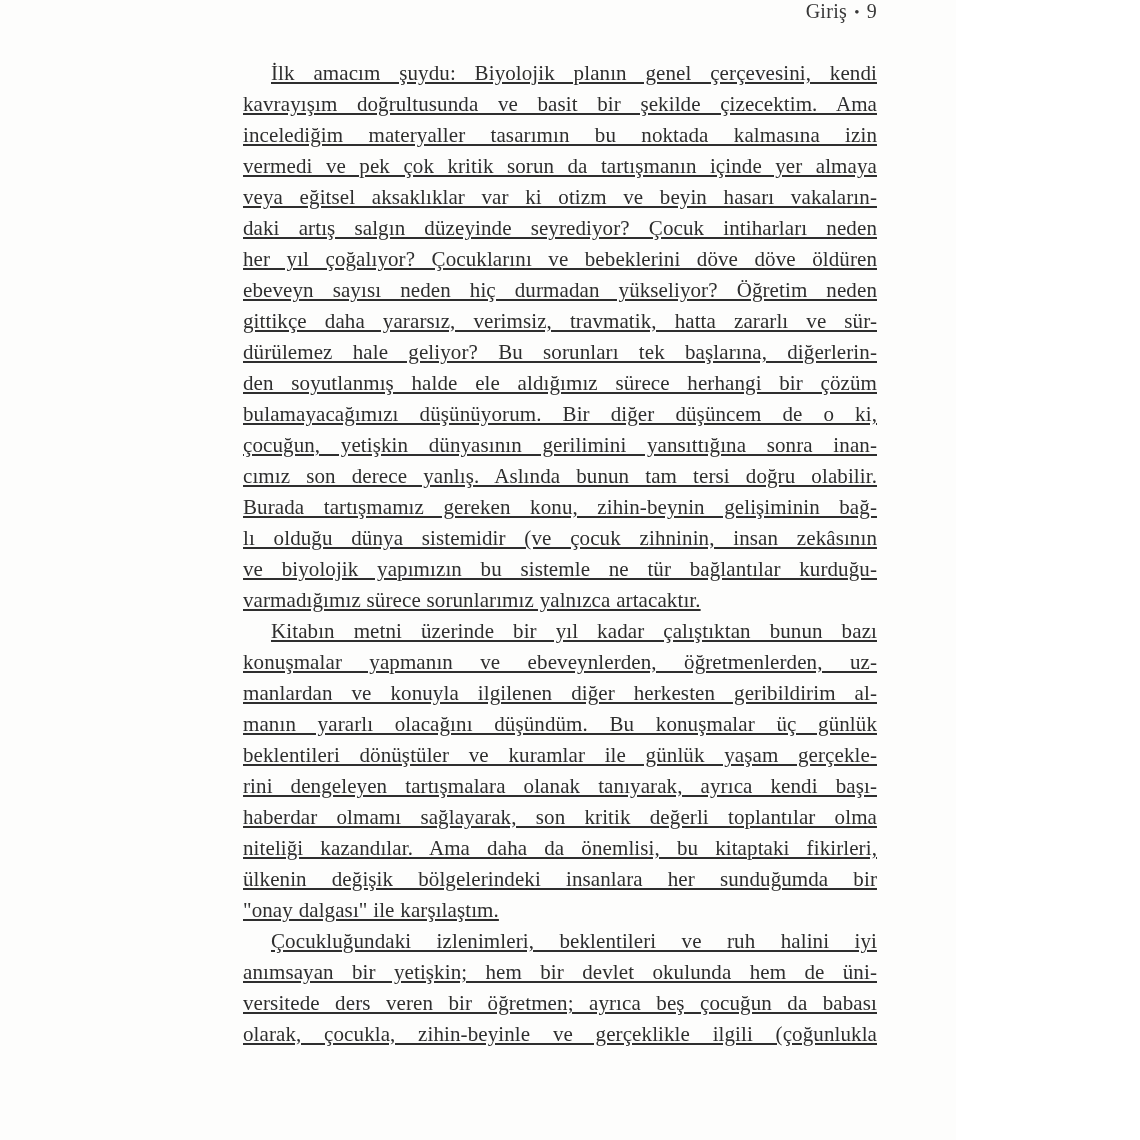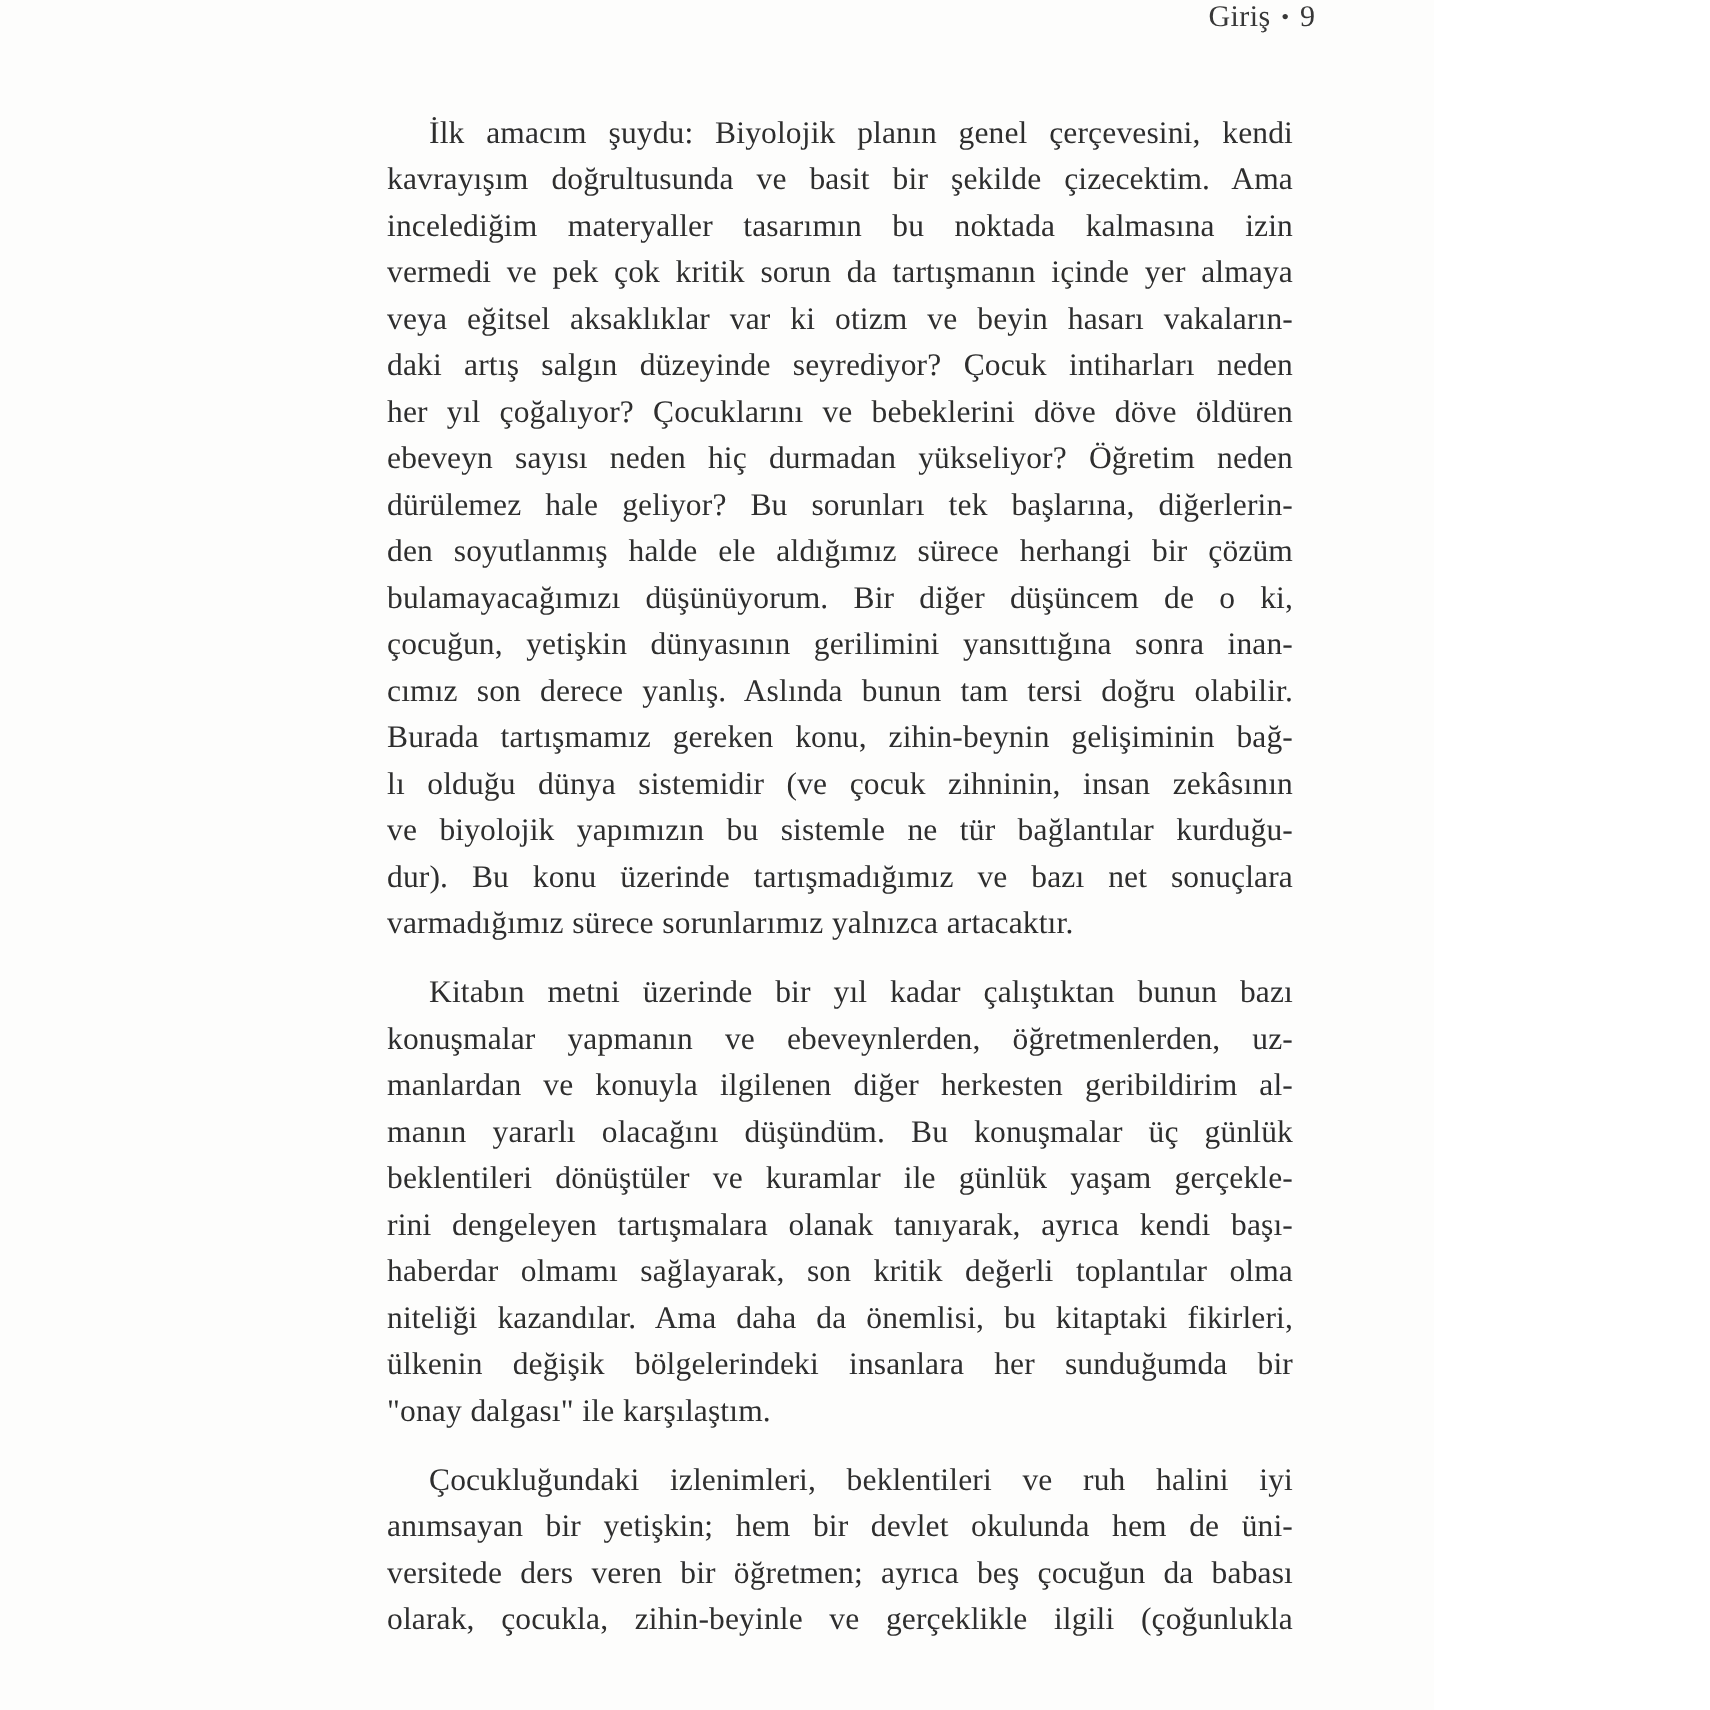--- a/index.html
+++ b/index.html
@@ -34,21 +34,21 @@
     vertical-align: 1px;
   }
   .body-text {
     position: absolute;
     top: 58px;
     left: 243px;
     width: 634px;
     font-size: 21px;
     line-height: 31px;
   }
-  .para { margin: 15px; padding: 0; }
+  .para { margin: 0; padding: 0; text-decoration: underline; }
   .line {
     height: 31px;
     overflow: visible;
     text-align: justify;
     text-align-last: justify;
     word-spacing: 0.4px;
     letter-spacing: 0.1px;
   }
   .line.indent { text-indent: 28px; }
   .line.end { text-align-last: left; }
@@ -63,29 +63,29 @@
   <div class="body-text">
       <div class="para">
         <div class="line indent">İlk amacım şuydu: Biyolojik planın genel çerçevesini, kendi</div>
         <div class="line">kavrayışım doğrultusunda ve basit bir şekilde çizecektim. Ama</div>
         <div class="line">incelediğim materyaller tasarımın bu noktada kalmasına izin</div>
         <div class="line">vermedi ve pek çok kritik sorun da tartışmanın içinde yer almaya</div>
         <div class="line">veya eğitsel aksaklıklar var ki otizm ve beyin hasarı vakaların-</div>
         <div class="line">daki artış salgın düzeyinde seyrediyor? Çocuk intiharları neden</div>
         <div class="line">her yıl çoğalıyor? Çocuklarını ve bebeklerini döve döve öldüren</div>
         <div class="line">ebeveyn sayısı neden hiç durmadan yükseliyor? Öğretim neden</div>
+        <div class="line">gittikçe daha yararsız, verimsiz, travmatik, hatta zararlı ve sür-</div>
         <div class="line">dürülemez hale geliyor? Bu sorunları tek başlarına, diğerlerin-</div>
         <div class="line">den soyutlanmış halde ele aldığımız sürece herhangi bir çözüm</div>
         <div class="line">bulamayacağımızı düşünüyorum. Bir diğer düşüncem de o ki,</div>
         <div class="line">çocuğun, yetişkin dünyasının gerilimini yansıttığına sonra inan-</div>
         <div class="line">cımız son derece yanlış. Aslında bunun tam tersi doğru olabilir.</div>
         <div class="line">Burada tartışmamız gereken konu, zihin-beynin gelişiminin bağ-</div>
         <div class="line">lı olduğu dünya sistemidir (ve çocuk zihninin, insan zekâsının</div>
         <div class="line">ve biyolojik yapımızın bu sistemle ne tür bağlantılar kurduğu-</div>
-        <div class="line">dur). Bu konu üzerinde tartışmadığımız ve bazı net sonuçlara</div>
         <div class="line end">varmadığımız sürece sorunlarımız yalnızca artacaktır.</div>
       </div>
       <div class="para">
         <div class="line indent">Kitabın metni üzerinde bir yıl kadar çalıştıktan bunun bazı</div>
         <div class="line">konuşmalar yapmanın ve ebeveynlerden, öğretmenlerden, uz-</div>
         <div class="line">manlardan ve konuyla ilgilenen diğer herkesten geribildirim al-</div>
         <div class="line">manın yararlı olacağını düşündüm. Bu konuşmalar üç günlük</div>
         <div class="line">beklentileri dönüştüler ve kuramlar ile günlük yaşam gerçekle-</div>
         <div class="line">rini dengeleyen tartışmalara olanak tanıyarak, ayrıca kendi başı-</div>
         <div class="line">haberdar olmamı sağlayarak, son kritik değerli toplantılar olma</div>

